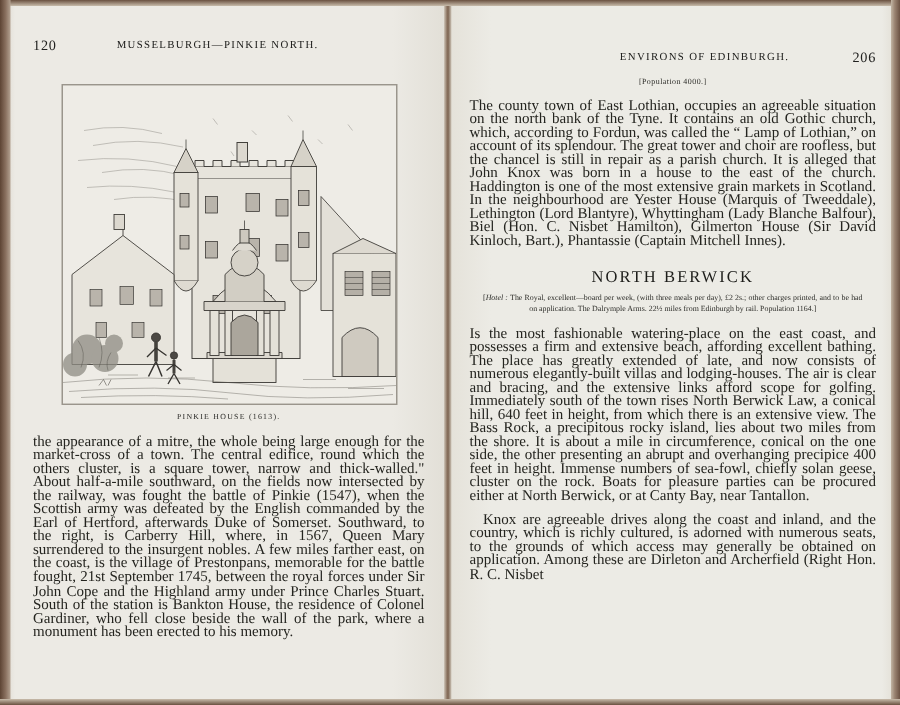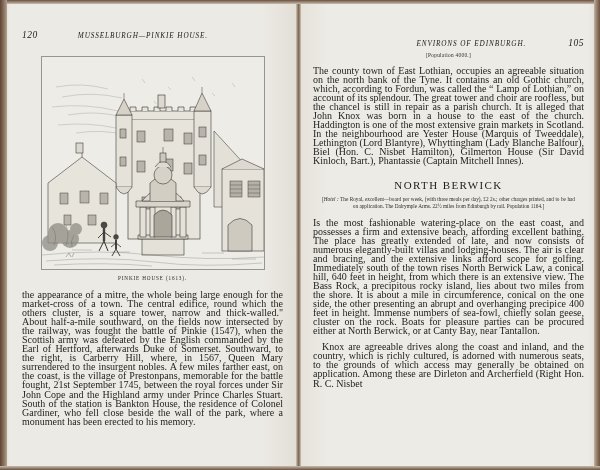--- a/index.html
+++ b/index.html
@@ -76,26 +76,25 @@
     position: absolute;
     left: 0; bottom: 0;
     width: 600px; height: 4px;
     background: linear-gradient(to top, #6a5140, #c9bdac);
     z-index: 6;
   }
 
   
   .runhead {
     display: flex;
-    align-items: flex-end;
+    align-items: flex-start;
     font-size: 7.2px;
     letter-spacing: 0.9px;
     color: #20201e;
     height: 14px;
-    font-style: italic;
   }
   .runhead .folio {
     font-size: 9.5px;
     letter-spacing: 0.5px;
   }
   .runhead-left .folio { margin-right: 40px; }
   .runhead-left .title { flex: 0 1 auto; }
   .runhead-right {
     justify-content: flex-end;
   }
@@ -169,21 +168,21 @@
 <div class="spread">
 
   <div class="edge-top"></div>
   <div class="edge-left"></div>
   <div class="edge-right"></div>
 
   <div class="page page-left">
 
     <div class="runhead runhead-left">
       <span class="folio">120</span>
-      <span class="title">MUSSELBURGH—PINKIE HOUSE.</span>
+      <span class="title">MUSSELBURGH—PINKIE NORTH.</span>
     </div>
 
     <div class="plate">
       <svg width="222" height="212" viewBox="0 0 222 212">
         <rect x="0" y="0" width="222" height="212" fill="#eeece6"></rect>
         <g stroke="#5f5c56" fill="none" stroke-width="0.4" opacity="0.55">
           <path d="M14 30 q26 -5 52 2"></path>
           <path d="M20 40 q30 -6 60 1"></path>
           <path d="M10 50 q34 -4 66 4"></path>
           <path d="M26 58 q28 -5 54 2"></path>
@@ -331,21 +330,21 @@
       <p>the appearance of a mitre, the whole being large enough for the market-cross of a town. The central edifice, round which the others cluster, is a square tower, narrow and thick-walled." About half-a-mile southward, on the fields now intersected by the railway, was fought the battle of Pinkie (1547), when the Scottish army was defeated by the English commanded by the Earl of Hertford, afterwards Duke of Somerset. Southward, to the right, is Carberry Hill, where, in 1567, Queen Mary surrendered to the insurgent nobles. A few miles farther east, on the coast, is the village of Prestonpans, memorable for the battle fought, 21st September 1745, between the royal forces under Sir John Cope and the Highland army under Prince Charles Stuart. South of the station is Bankton House, the residence of Colonel Gardiner, who fell close beside the wall of the park, where a monument has been erected to his memory.</p>
     </div>
   </div>
 
   <div class="gutter"></div>
 
   <div class="page page-right">
 
     <div class="runhead runhead-right">
       <span class="title">ENVIRONS OF EDINBURGH.</span>
-      <span class="folio">105</span>
+      <span class="folio">206</span>
     </div>
 
     <div class="pop-note">[Population 4000.]</div>
 
     <div class="body">
       <p>The county town of East Lothian, occupies an agreeable situation on the north bank of the Tyne. It contains an old Gothic church, which, according to Fordun, was called the “ Lamp of Lothian,” on account of its splendour. The great tower and choir are roofless, but the chancel is still in repair as a parish church. It is alleged that John Knox was born in a house to the east of the church. Haddington is one of the most extensive grain markets in Scotland. In the neighbourhood are Yester House (Marquis of Tweeddale), Lethington (Lord Blantyre), Whyttingham (Lady Blanche Balfour), Biel (Hon. C. Nisbet Hamilton), Gilmerton House (Sir David Kinloch, Bart.), Phantassie (Captain Mitchell Innes).</p>
     </div>
 
     <h2 class="section-title second">NORTH BERWICK</h2>
 

